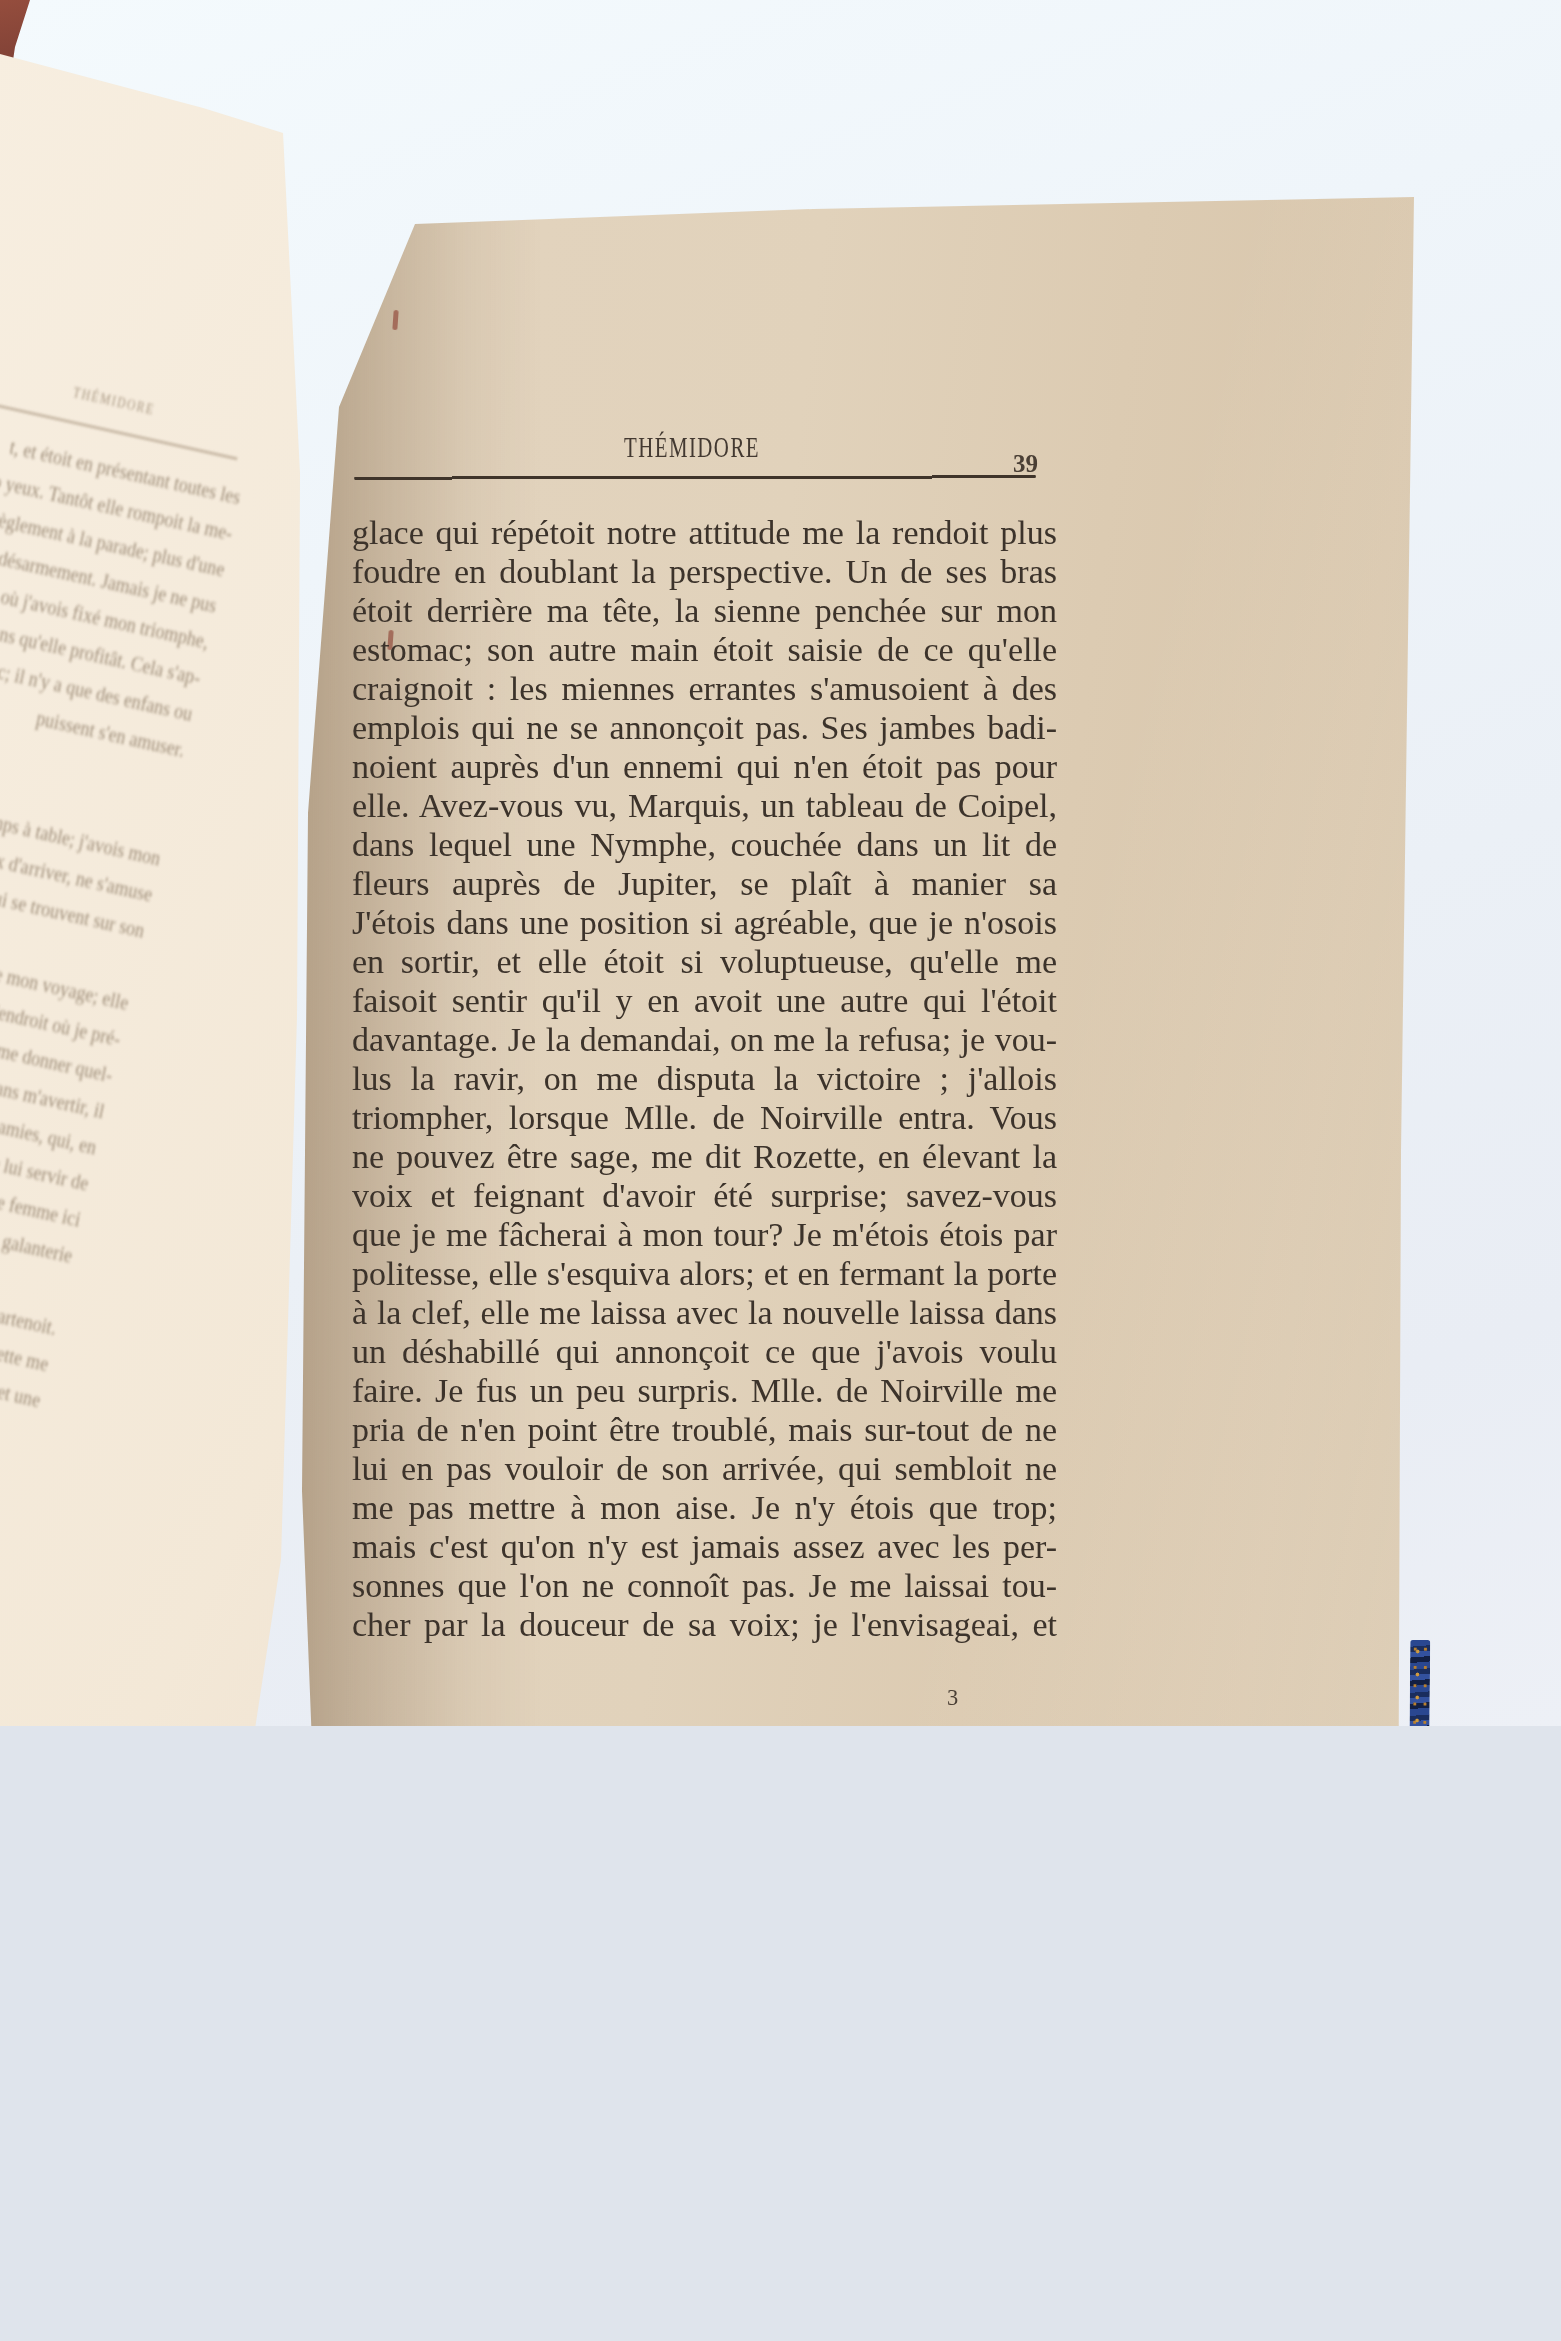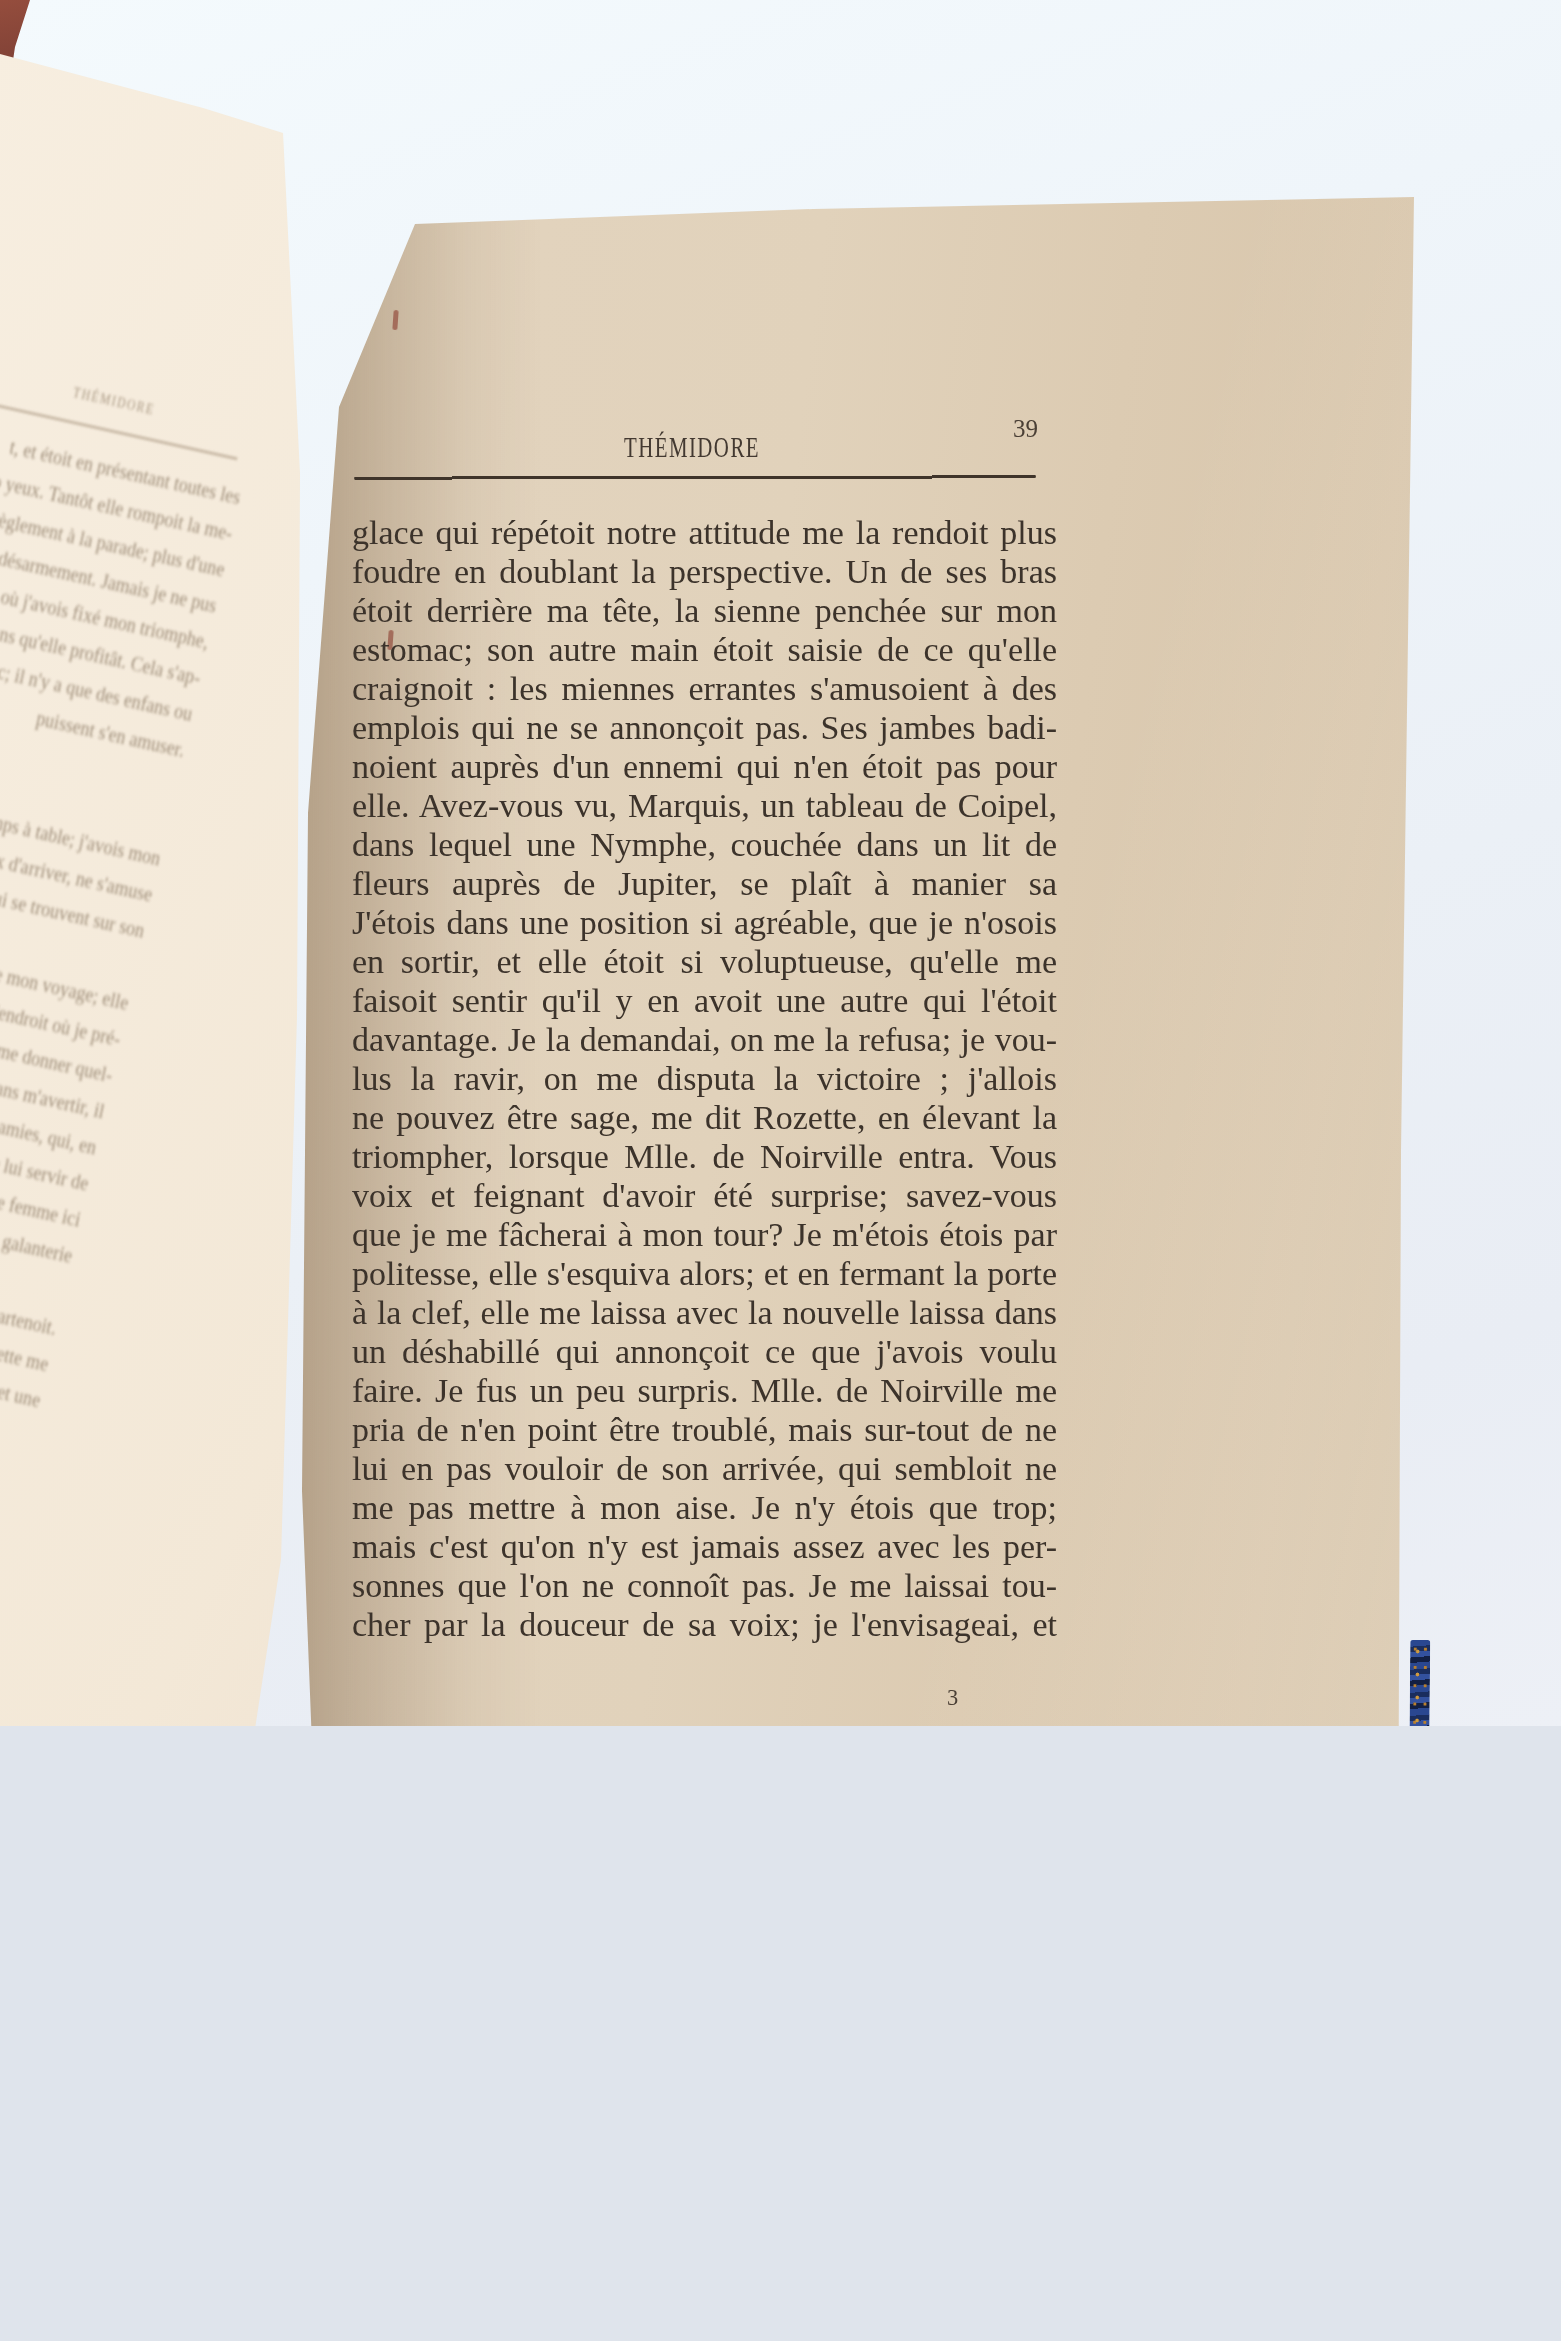--- a/index.html
+++ b/index.html
@@ -72,22 +72,22 @@
   .stitch.st1{left:393px;top:310px;}
   .stitch.st2{left:388px;top:630px;}
 
   
   .running-head{
     position:absolute;left:692px;top:431px;transform:translateX(-50%) scaleX(.72);
     transform-origin:center top;
     font-size:29px;letter-spacing:2px;color:#433931;white-space:nowrap;
   }
   .page-number{
-    position:absolute;left:984px;top:415px;width:54px;text-align:right;
-    font-size:25px;color:#4a3f35;
+    position:absolute;left:984px;top:450px;width:54px;text-align:right;
+    font-size:25px;color:#4a3f35;font-weight:bold;
   }
   .head-rule{
     position:absolute;left:354px;top:476px;width:682px;height:2.7px;
     background:#3f342a;transform:rotate(-.12deg);border-radius:1.4px;
   }
 
   
   .body-block{position:absolute;left:352px;top:513px;width:705px;}
   .body-line{
     height:39px;line-height:39px;font-size:34px;color:#3c332b;
@@ -197,22 +197,22 @@
         <div class="body-line">emplois qui ne se annonçoit pas. Ses jambes badi-</div>
         <div class="body-line">noient auprès d'un ennemi qui n'en étoit pas pour</div>
         <div class="body-line">elle. Avez-vous vu, Marquis, un tableau de Coipel,</div>
         <div class="body-line">dans lequel une Nymphe, couchée dans un lit de</div>
         <div class="body-line">fleurs auprès de Jupiter, se plaît à manier sa</div>
         <div class="body-line">J'étois dans une position si agréable, que je n'osois</div>
         <div class="body-line">en sortir, et elle étoit si voluptueuse, qu'elle me</div>
         <div class="body-line">faisoit sentir qu'il y en avoit une autre qui l'étoit</div>
         <div class="body-line">davantage. Je la demandai, on me la refusa; je vou-</div>
         <div class="body-line">lus la ravir, on me disputa la victoire ; j'allois</div>
+        <div class="body-line">triompher, lorsque Mlle. de Noirville entra. Vous</div>
         <div class="body-line">ne pouvez être sage, me dit Rozette, en élevant la</div>
-        <div class="body-line">triompher, lorsque Mlle. de Noirville entra. Vous</div>
         <div class="body-line">voix et feignant d'avoir été surprise; savez-vous</div>
         <div class="body-line">que je me fâcherai à mon tour? Je m'étois étois par</div>
         <div class="body-line">politesse, elle s'esquiva alors; et en fermant la porte</div>
         <div class="body-line">à la clef, elle me laissa avec la nouvelle laissa dans</div>
         <div class="body-line">un déshabillé qui annonçoit ce que j'avois voulu</div>
         <div class="body-line">faire. Je fus un peu surpris. Mlle. de Noirville me</div>
         <div class="body-line">pria de n'en point être troublé, mais sur-tout de ne</div>
         <div class="body-line">lui en pas vouloir de son arrivée, qui sembloit ne</div>
         <div class="body-line">me pas mettre à mon aise. Je n'y étois que trop;</div>
         <div class="body-line">mais c'est qu'on n'y est jamais assez avec les per-</div>

